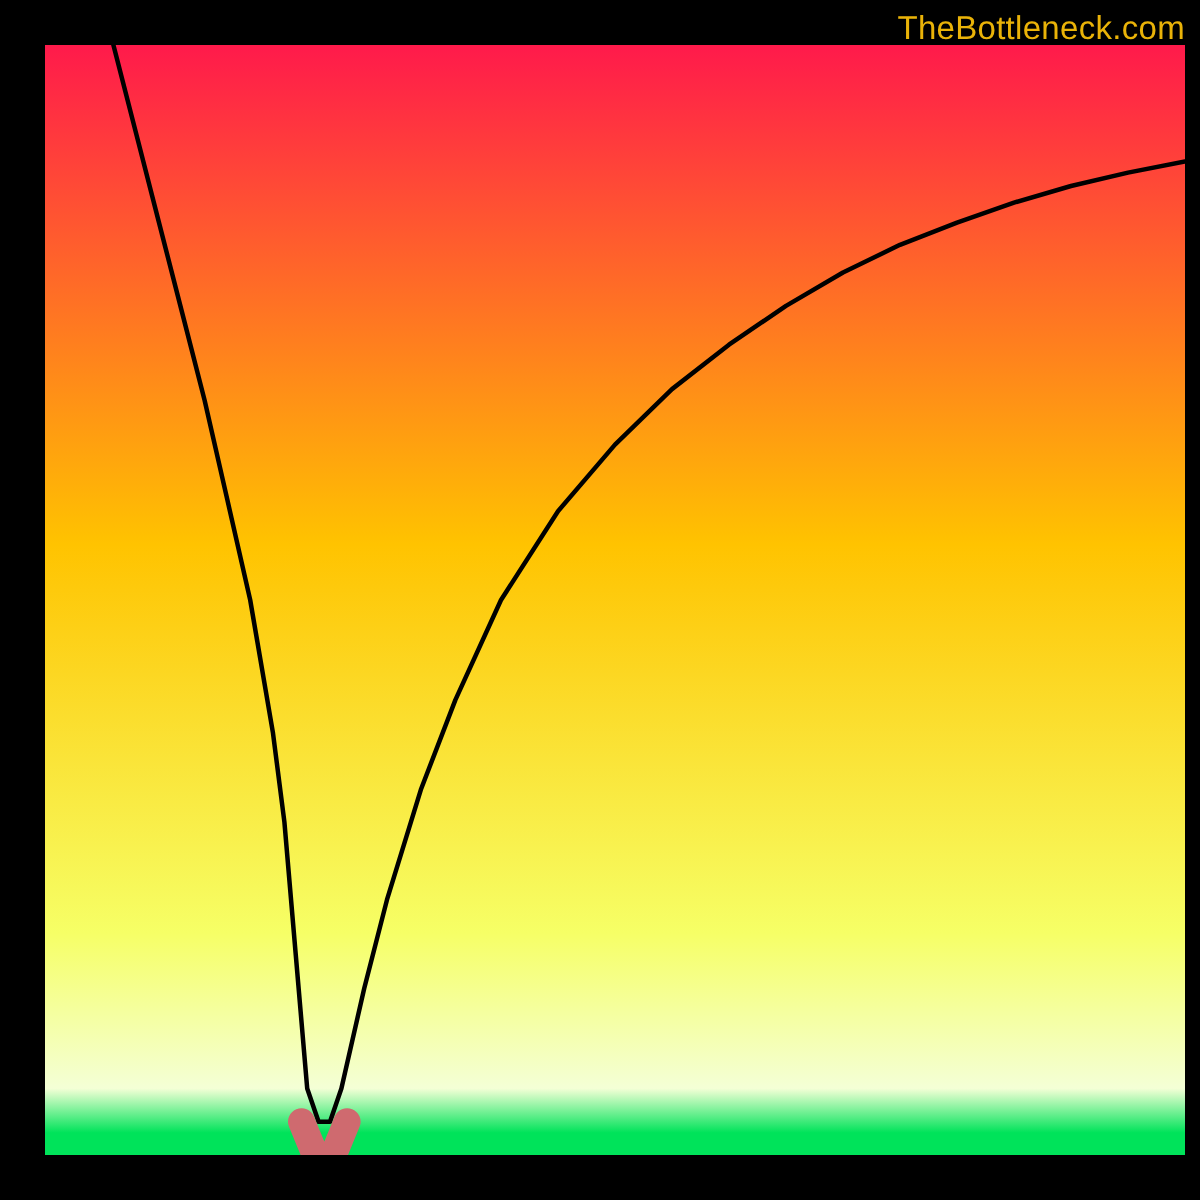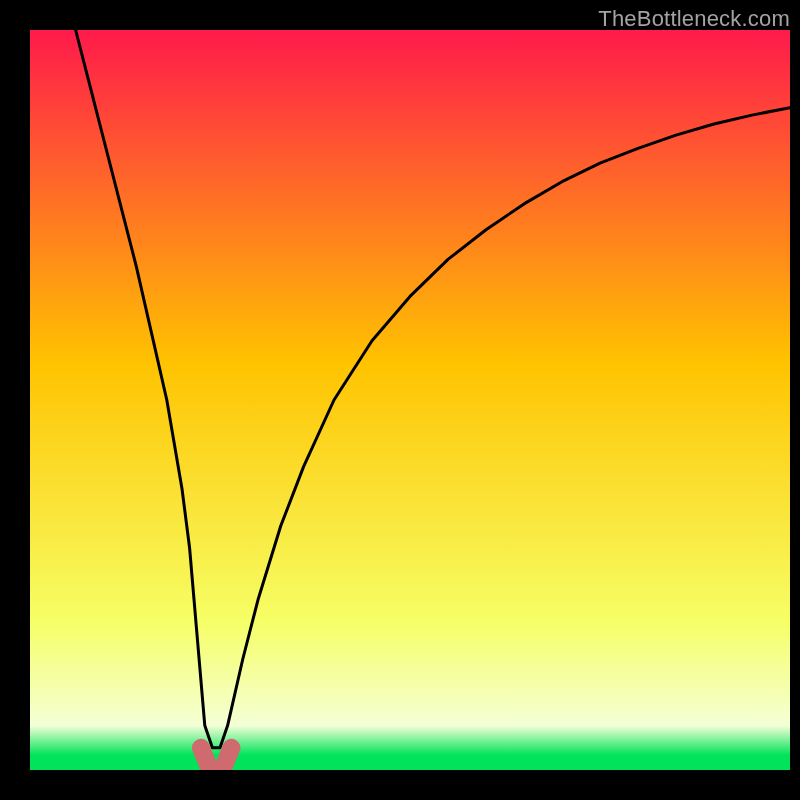--- a/index.html
+++ b/index.html
@@ -22,21 +22,21 @@
     left: 30px;
     top: 30px;
     width: 760px;
     height: 740px;
     overflow: hidden;
   }
   .watermark {
     position: absolute;
     top: 6px;
     right: 10px;
-    color: #a3a3a3;
+    color: #eab308;
     font-size: 22px;
     font-weight: 500;
     letter-spacing: 0.2px;
     user-select: none;
   }
   svg { display:block; }
 </style>
 </head>
 <body>
 

